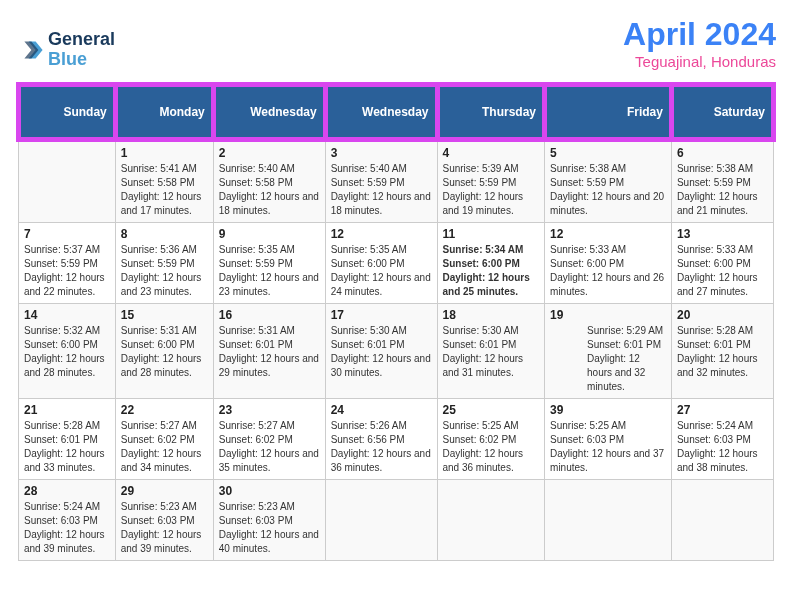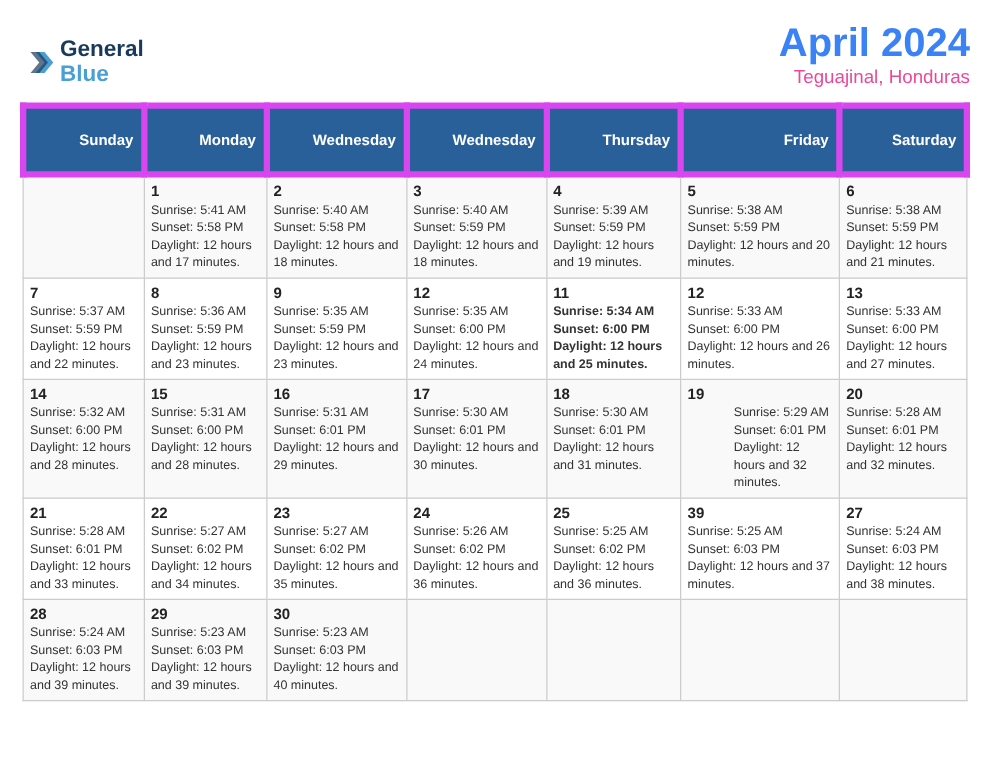--- a/index.html
+++ b/index.html
@@ -264,21 +264,21 @@
         </td>
         <td>
           <div class="day-number">23</div>
           <div class="day-info" style="white-space: pre-line;">Sunrise: 5:27 AM
 Sunset: 6:02 PM
 Daylight: 12 hours and 35 minutes.</div>
         </td>
         <td>
           <div class="day-number">24</div>
           <div class="day-info" style="white-space: pre-line;">Sunrise: 5:26 AM
-Sunset: 6:02 PM
+Sunset: 6:56 PM
 Daylight: 12 hours and 36 minutes.</div>
         </td>
         <td>
           <div class="day-number">25</div>
           <div class="day-info" style="white-space: pre-line;">Sunrise: 5:25 AM
 Sunset: 6:02 PM
 Daylight: 12 hours and 36 minutes.</div>
         </td>
         <td>
           <div class="day-number">39</div>

